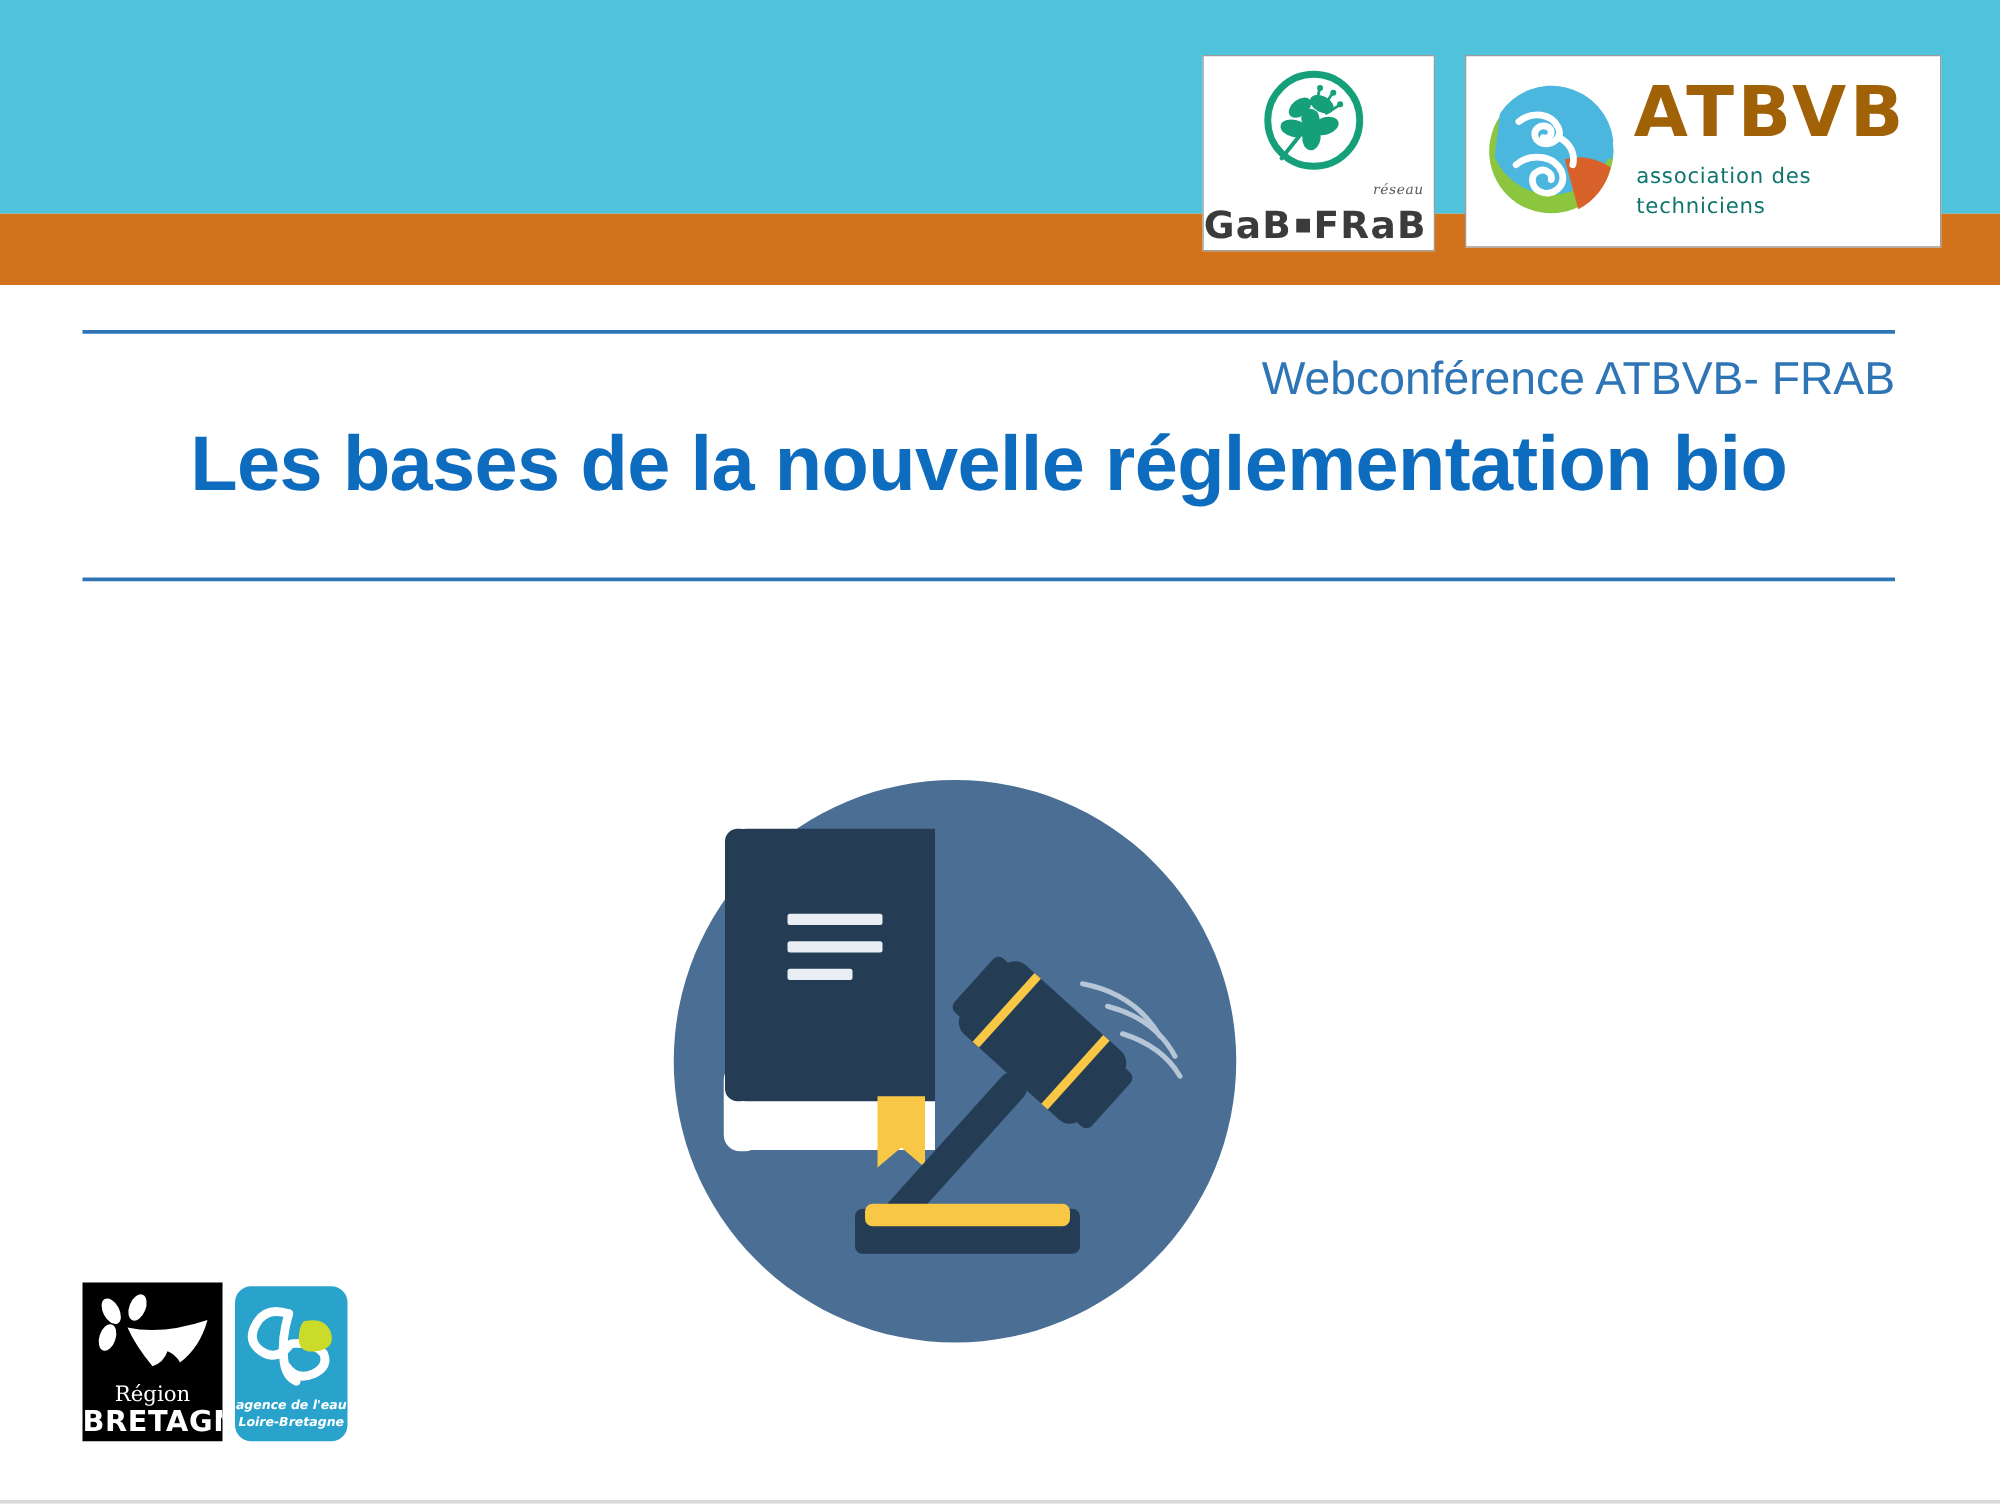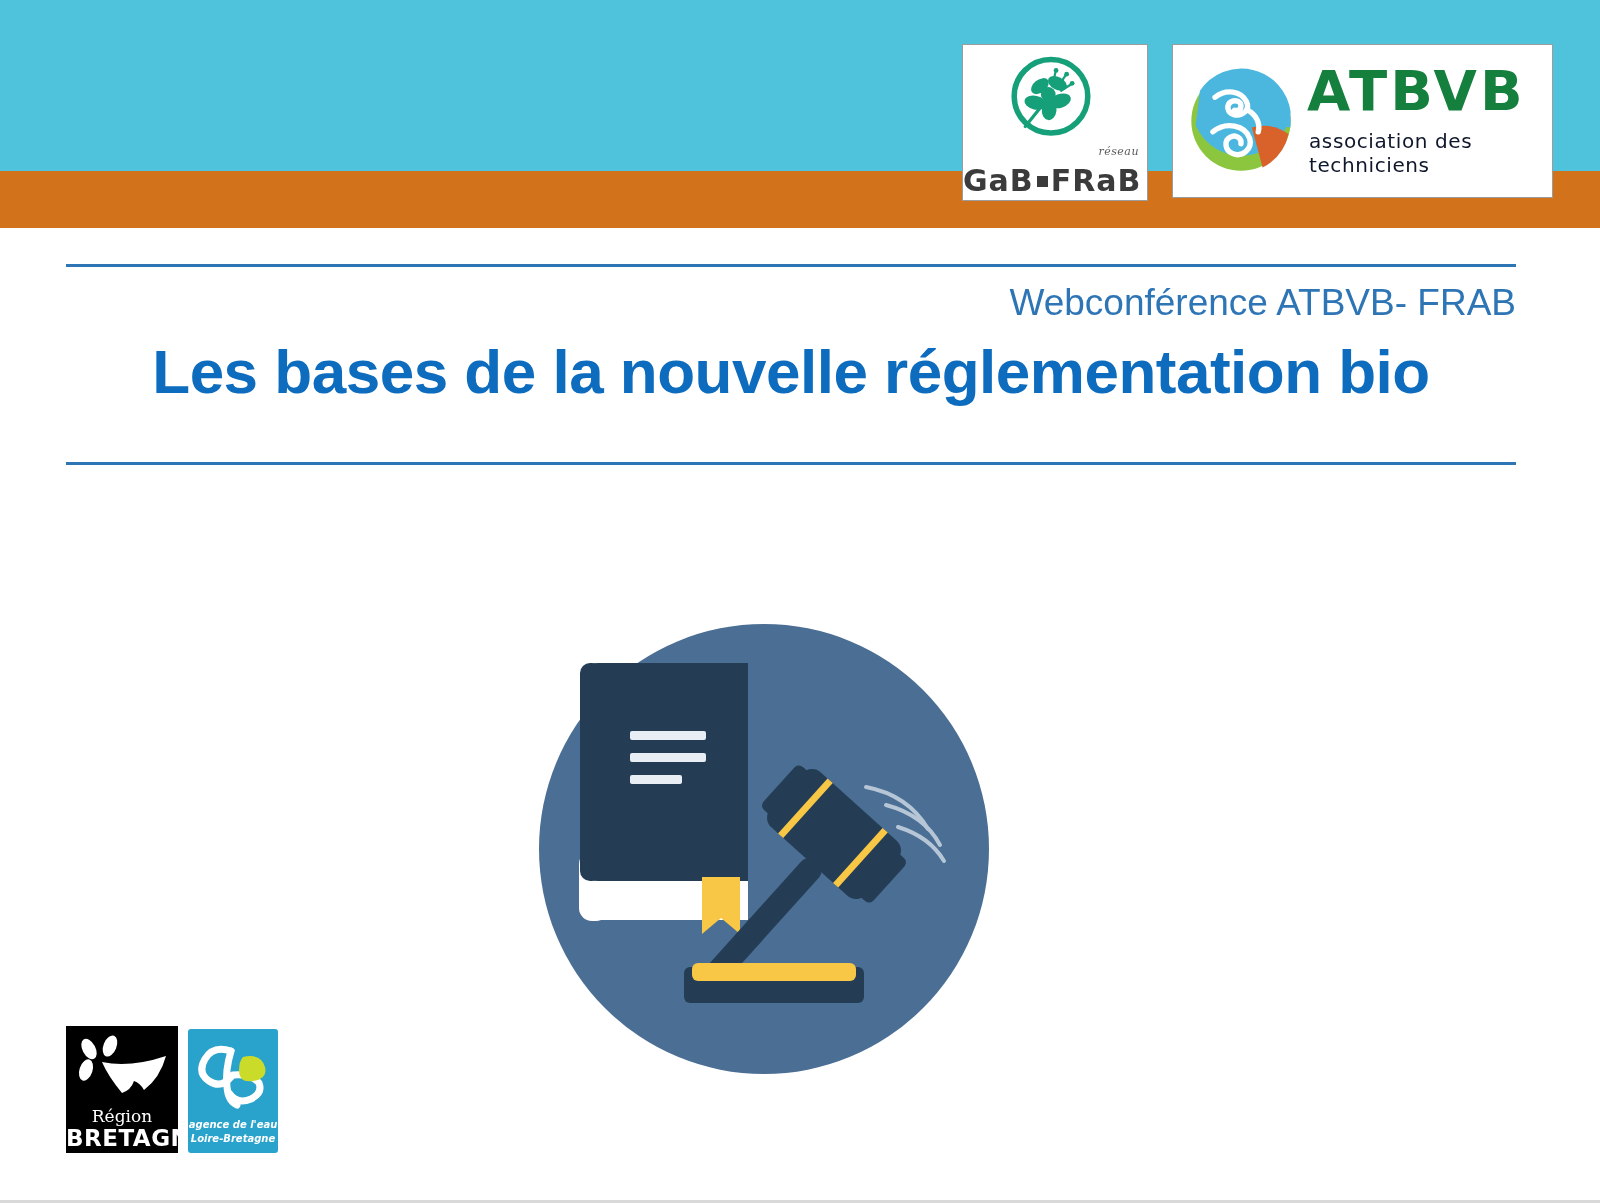--- a/index.html
+++ b/index.html
@@ -116,31 +116,31 @@
   }
   .at-name {
     position: absolute;
     left: 134px;
     top: 16px;
     font-family: "DejaVu Sans", sans-serif;
     font-weight: bold;
     font-size: 56px;
     line-height: 60px;
     letter-spacing: 3px;
-    color: #15803d;
+    color: #a16207;
   }
   .at-tag {
     position: absolute;
     left: 136px;
     top: 84px;
     font-family: "DejaVu Sans", sans-serif;
-    font-size: 20px;
+    font-size: 17px;
     line-height: 24px;
     letter-spacing: 0.6px;
-    color: #0f172a;
+    color: #0f766e;
   }
 
   
   .rule {
     position: absolute;
     left: 66px;
     width: 1450px;
     height: 3px;
     background: #2E75B6;
   }
@@ -237,21 +237,21 @@
     color: #ffffff;
     white-space: nowrap;
   }
   .ae-box {
     position: absolute;
     left: 122px;
     top: 4px;
     width: 90px;
     height: 124px;
     background: #29A3CC;
-    border-radius: 3px;
+    border-radius: 13px;
     overflow: hidden;
   }
   .ae-mark {
     position: absolute;
     left: 5px;
     top: 6px;
     width: 80px;
     height: 80px;
   }
   .ae-text {

